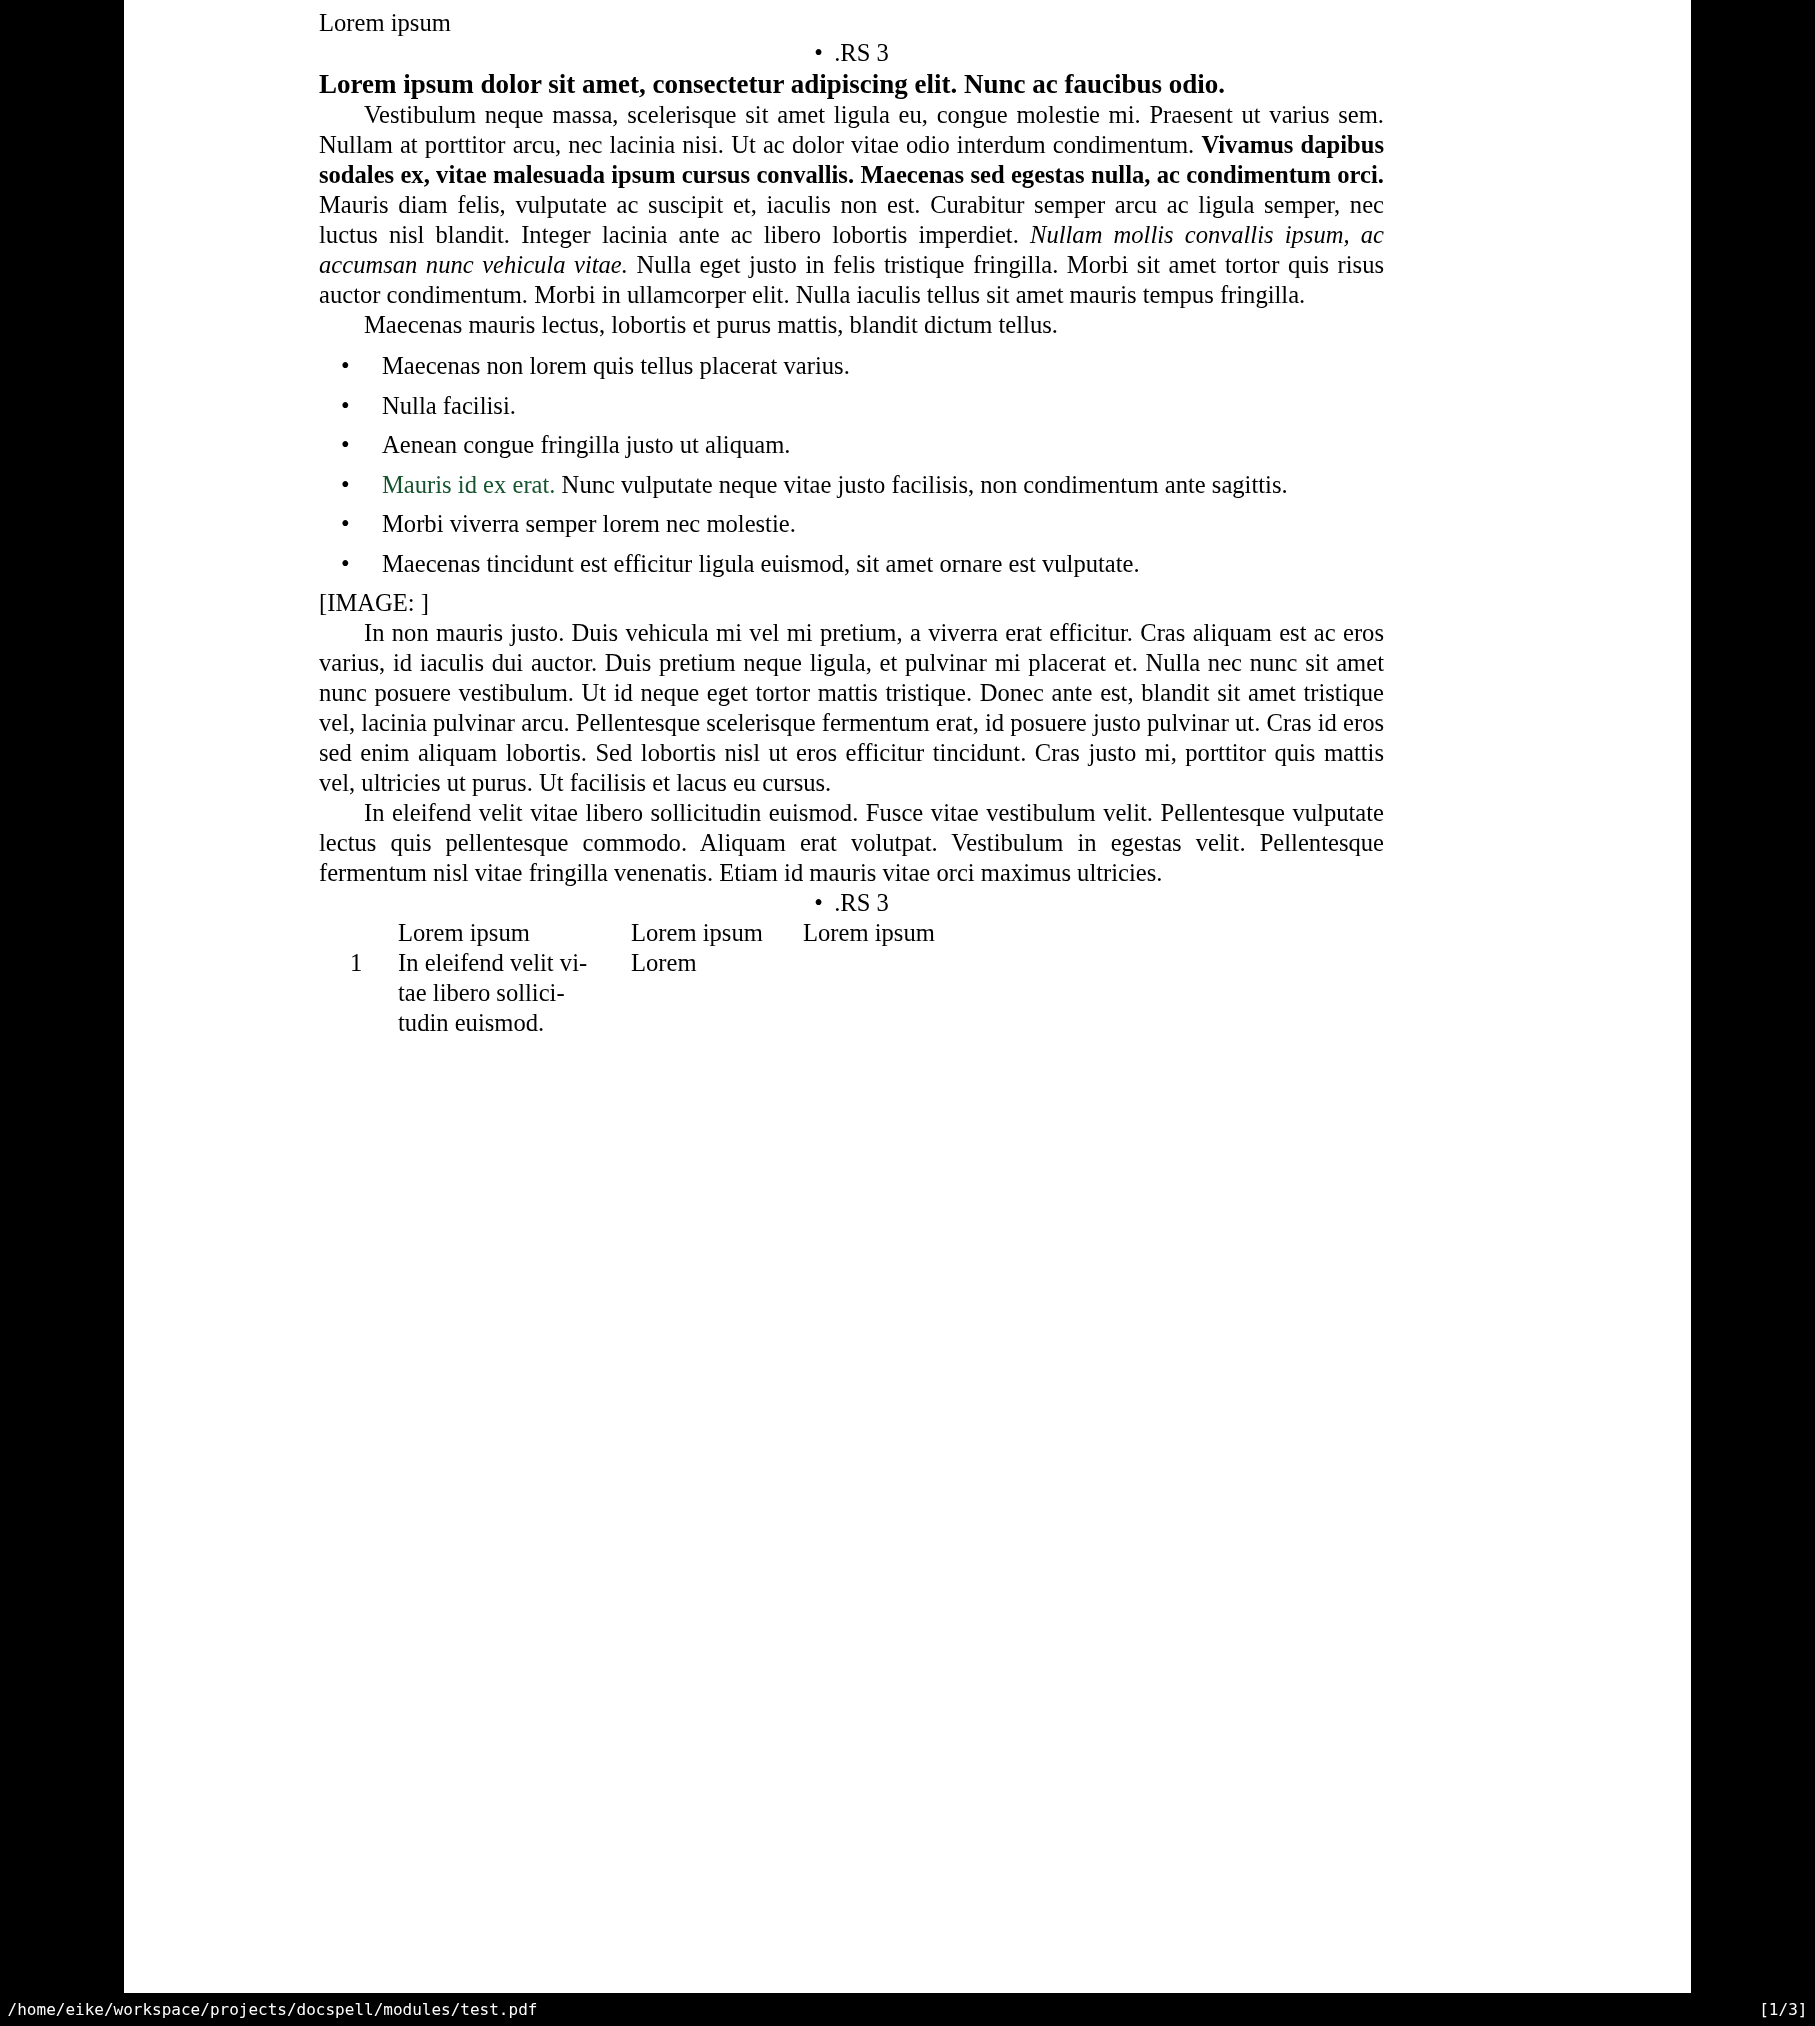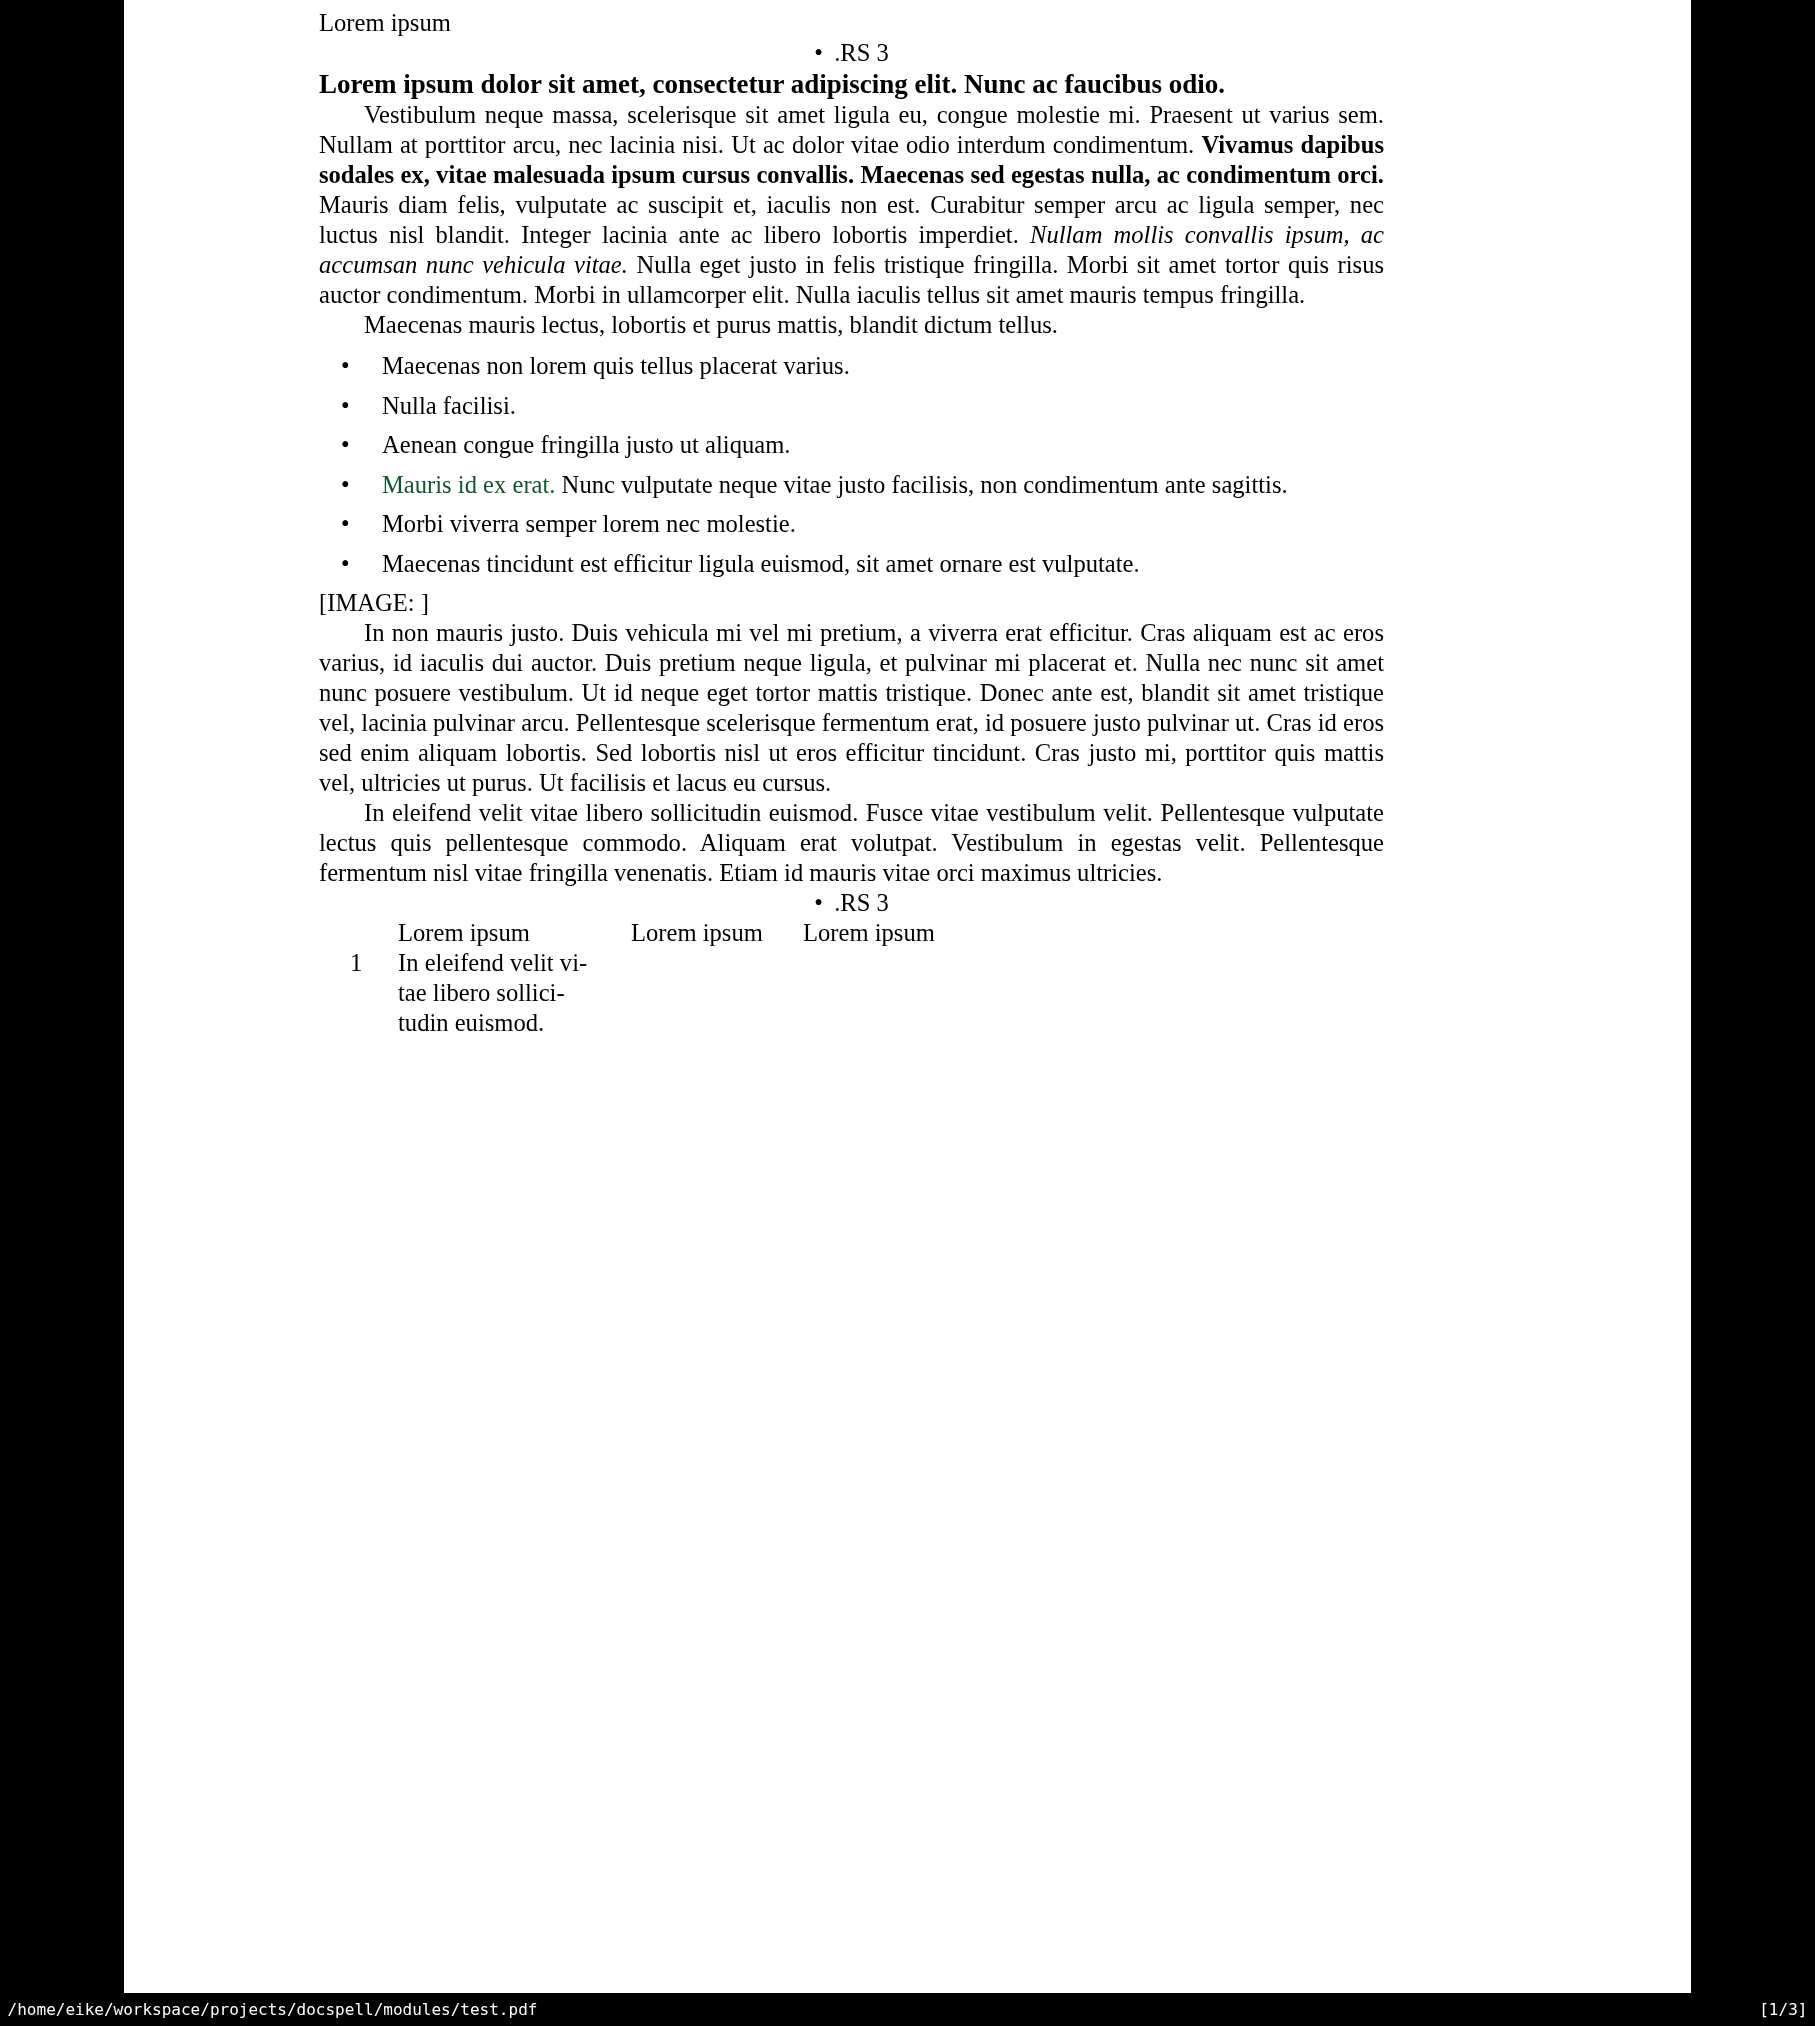--- a/index.html
+++ b/index.html
@@ -150,20 +150,21 @@
       <div class="doc-table">
         <div class="cell"></div>
         <div class="cell">Lorem ipsum</div>
         <div class="cell">Lorem ipsum</div>
         <div class="cell">Lorem ipsum</div>
 
         <div class="cell cell-num">1</div>
         <div class="cell cell-body">In eleifend velit vi-
 tae libero sollici-
 tudin euismod.</div>
+        <div class="cell">Lorem</div>
         <div class="cell"></div>
       </div>
 
     </div>
   </div>
 
   <div class="statusbar">
     <span>/home/eike/workspace/projects/docspell/modules/test.pdf</span>
     <span>[1/3]</span>
   </div>

